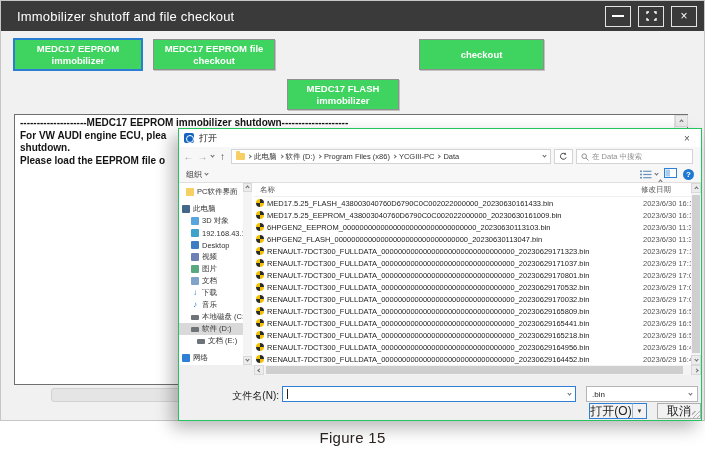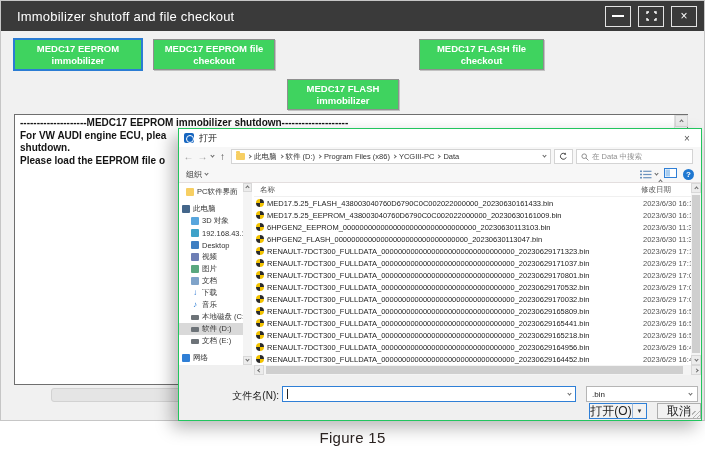--- a/index.html
+++ b/index.html
@@ -138,21 +138,20 @@
   </div>
   <div class="action-btn" style="left:152px; width:122px;">
     <span>MEDC17 EEPROM file</span>
     <span>checkout</span>
   </div>
   <div class="action-btn" style="left:286px; width:112px;margin-top:40px;">
     <span>MEDC17 FLASH</span>
     <span>immobilizer</span>
   </div>
   <div class="action-btn" style="left:418px; width:125px;">
-    <span>MEDC17 FLASH file</span>
     <span>checkout</span>
   </div>
 
   <div class="console">
     <pre class="console-text">--------------------MEDC17 EEPROM immobilizer shutdown--------------------
 For VW AUDI engine ECU, plea
 shutdown.
 Please load the EEPROM file o</pre>
     <div class="console-sb">
       <div class="sb-arrow">
@@ -282,21 +281,21 @@
           <span>音乐</span>
         </div>
         <div class="side-item" style="padding-left: 12px;">
           <span class="si ic-disk"></span>
           <span>本地磁盘 (C:)</span>
         </div>
         <div class="side-item selected" style="padding-left: 12px;">
           <span class="si ic-disk"></span>
           <span>软件 (D:)</span>
         </div>
-        <div class="side-item" style="padding-left: 12px;">
+        <div class="side-item" style="padding-left: 18px;">
           <span class="si ic-disk"></span>
           <span>文档 (E:)</span>
         </div>
         <div class="side-item" style="padding-left: 3px; margin-top: 5px;">
           <span class="si ic-network"></span>
           <span>网络</span>
         </div>
       </div>
     <div class="side-sb">
       <div class="sb-arrow" style="position:absolute;top:0;">

